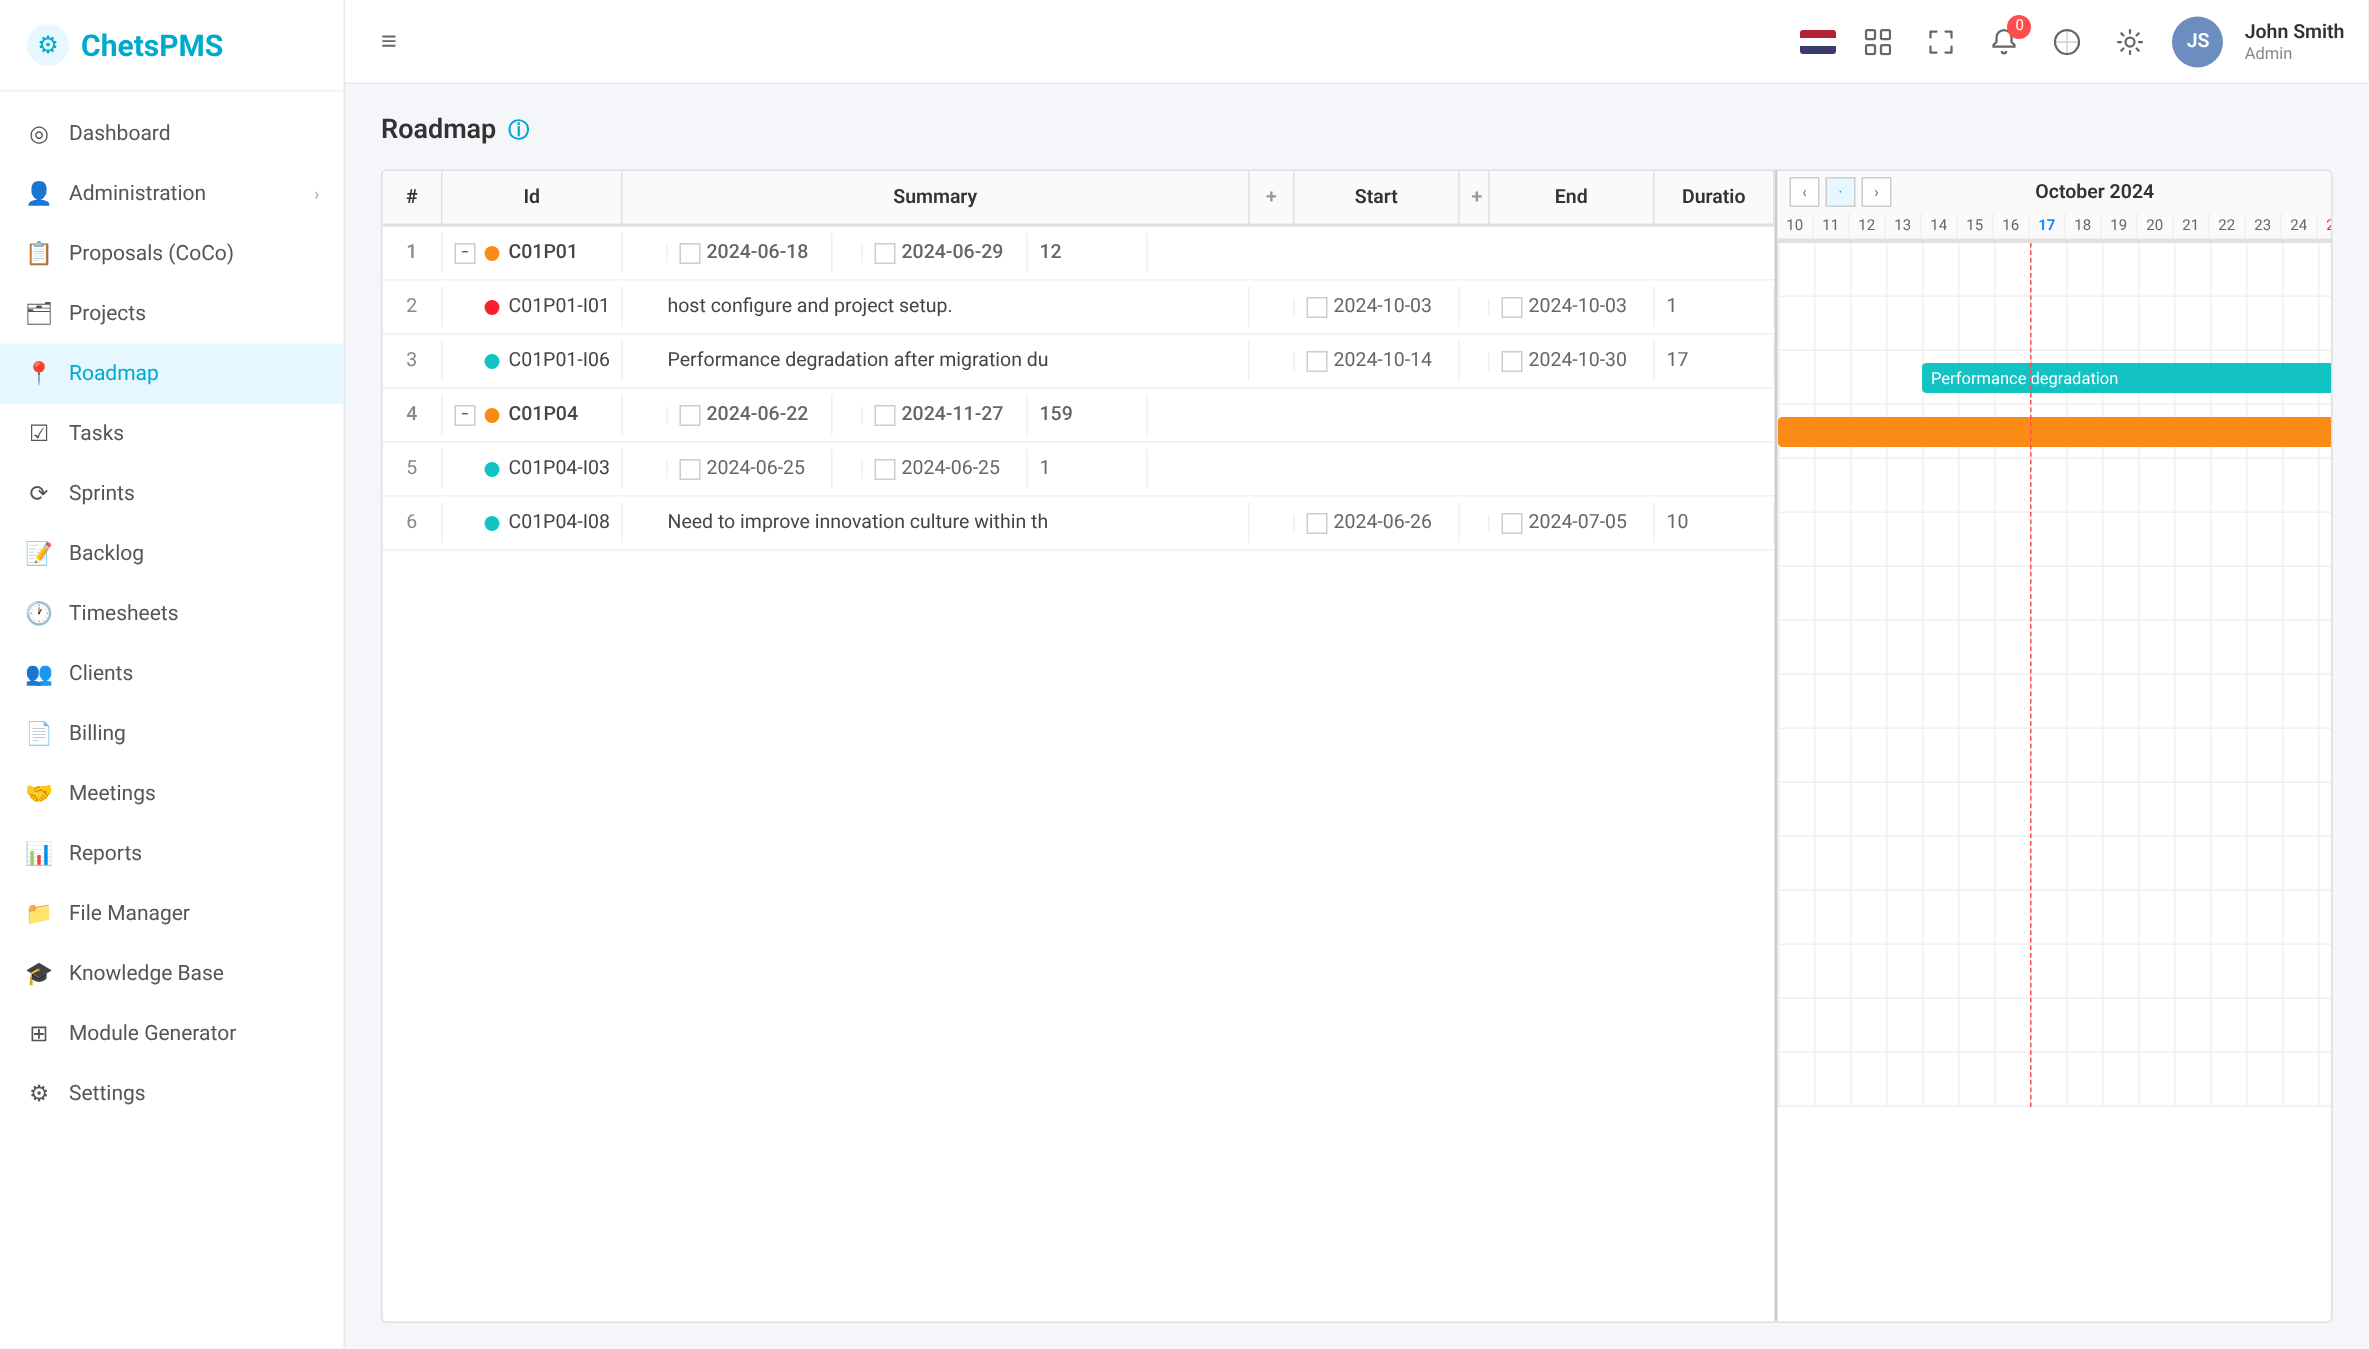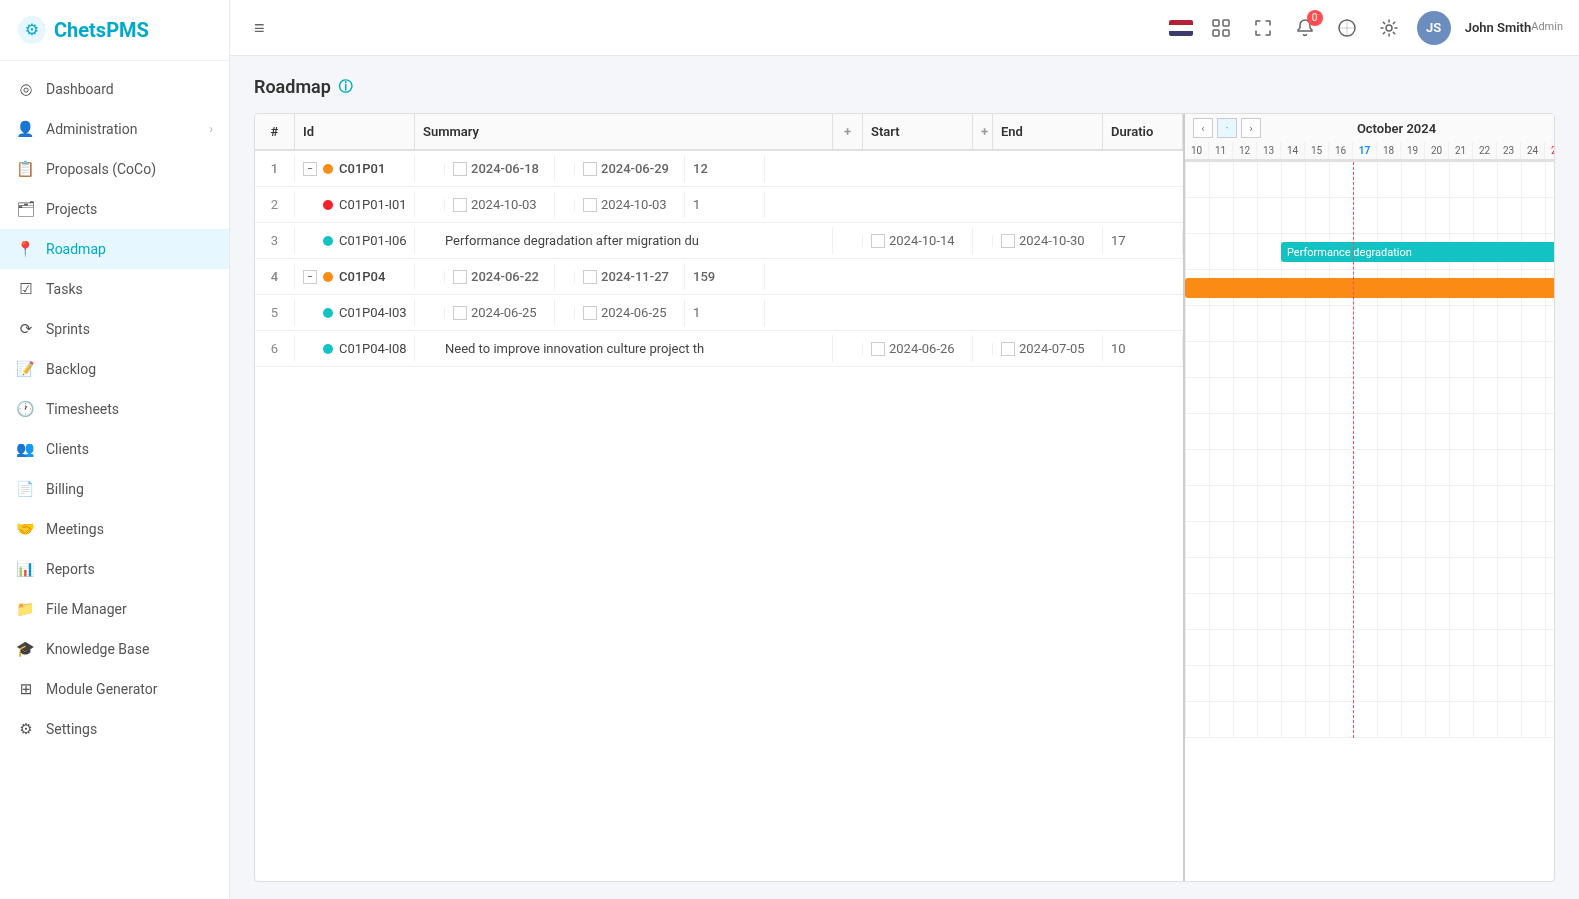--- a/index.html
+++ b/index.html
@@ -130,21 +130,21 @@
       overflow: hidden;
       cursor: pointer;
       display: flex;
       align-items: center;
       justify-content: center;
       font-size: 13px;
       font-weight: 600;
       color: #fff;
       background: #6c8ebf;
     }
-    .user-info { display: flex; flex-direction: row; }
+    .user-info { display: flex; flex-direction: column; }
     .user-name { font-size: 13px; font-weight: 600; color: #333; }
     .user-role { font-size: 11px; color: #888; }
 
     
     .content {
       flex: 1;
       overflow: auto;
       padding: 20px 24px;
       background: #f5f6fa;
     }
@@ -189,20 +189,21 @@
       background: #fafafa;
       border-bottom: 2px solid #e0e0e0;
       font-weight: 600;
       font-size: 13px;
       color: #333;
     }
     .th {
       padding: 10px 8px;
       border-right: 1px solid #e0e0e0;
       white-space: nowrap;
+      text-align: center;
     }
     .th-num { width: 40px; text-align: center; }
     .th-id { width: 120px; }
     .th-summary { flex: 1; }
     .th-add { width: 30px; text-align: center; color: #999; cursor: pointer; }
     .th-start { width: 110px; }
     .th-end-add { width: 20px; text-align: center; color: #999; cursor: pointer; }
     .th-end { width: 110px; }
     .th-duration { width: 80px; }
 
@@ -568,20 +569,21 @@
       <span class="date-checkbox"></span>2024-06-29
     </div>
     <div class="td td-duration">12</div>
   </div>
             <div class="table-row row-child">
     <div class="td td-num">2</div>
     <div class="td td-id">
         <span class="dot dot-red" style="margin-left:20px"></span>
         <span>C01P01-I01</span>
        </div>
+    <div class="td td-summary" style="padding-left:30px">host configure and project setup.</div>
     <div class="td td-add"></div>
     <div class="td td-start">
       <span class="date-checkbox"></span>2024-10-03
     </div>
     <div class="td td-end-add"></div>
     <div class="td td-end">
       <span class="date-checkbox"></span>2024-10-03
     </div>
     <div class="td td-duration">1</div>
   </div>
@@ -634,21 +636,21 @@
       <span class="date-checkbox"></span>2024-06-25
     </div>
     <div class="td td-duration">1</div>
   </div>
             <div class="table-row row-child">
     <div class="td td-num">6</div>
     <div class="td td-id">
         <span class="dot dot-cyan" style="margin-left:20px"></span>
         <span>C01P04-I08</span>
        </div>
-    <div class="td td-summary" style="padding-left:30px">Need to improve innovation culture project th</div>
+    <div class="td td-summary" style="padding-left:30px">Need to improve innovation culture within th</div>
     <div class="td td-add"></div>
     <div class="td td-start">
       <span class="date-checkbox"></span>2024-06-26
     </div>
     <div class="td td-end-add"></div>
     <div class="td td-end">
       <span class="date-checkbox"></span>2024-07-05
     </div>
     <div class="td td-duration">10</div>
   </div>

